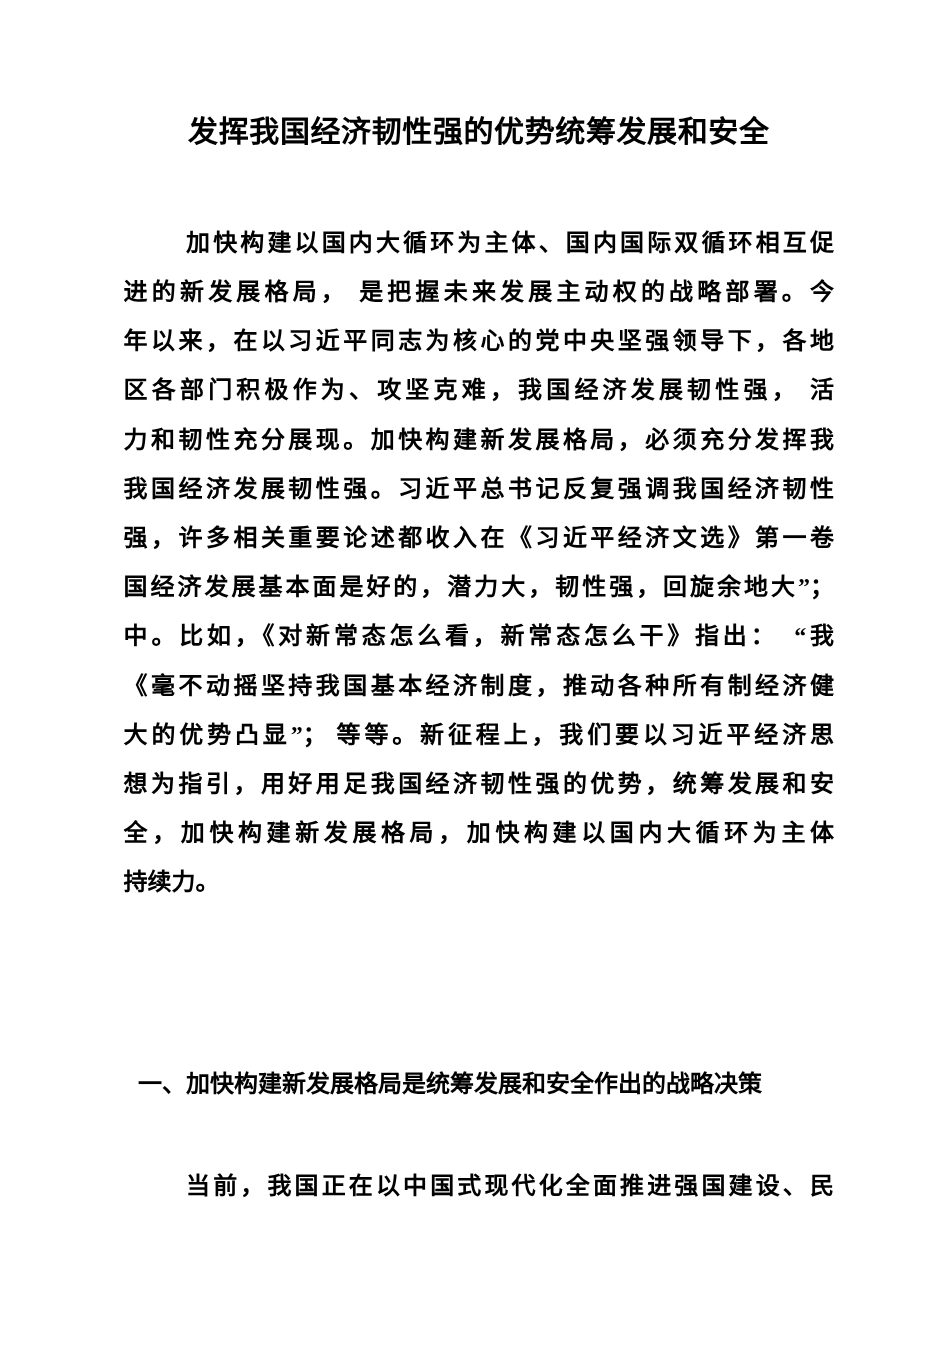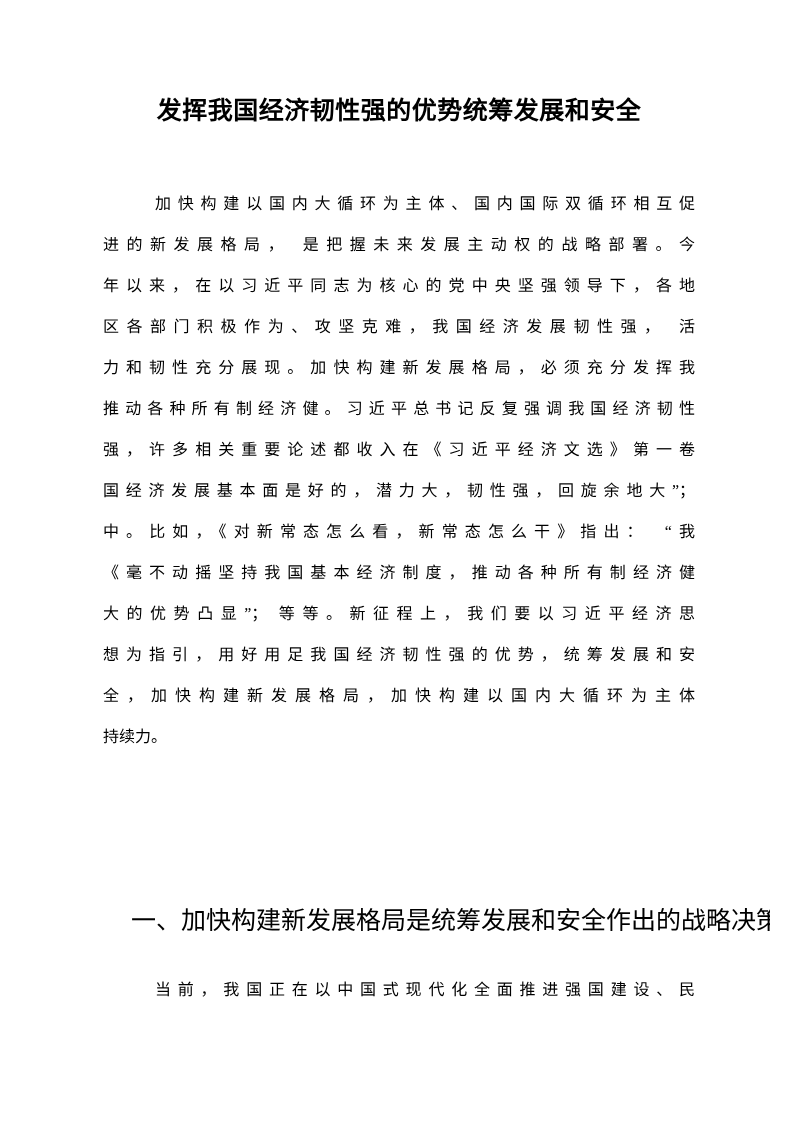--- a/index.html
+++ b/index.html
@@ -39,59 +39,60 @@
   .para {
     position: absolute;
     left: 0;
     width: 592px;
   }
   .para-1 { top: 183px; }
   .para-2 { top: 969px; }
   .line {
     height: 41px;
     line-height: 41px;
-    font-size: 16px;
+    font-size: 20px;
     text-align: justify;
     text-align-last: justify;
     text-justify: inter-ideograph;
     overflow: hidden;
+    font-weight: bold;
   }
   .line.indent {
     padding-left: 52px;
   }
   .line.flush-left {
     text-align-last: left;
   }
   .section-heading {
     position: absolute;
     top: 884px;
     left: 12px;
-    margin: 16px;
-    font-size: 25px;
-    font-weight: normal;
+    margin: 0;
+    font-size: 20px;
+    font-weight: bold;
     line-height: 41px;
     white-space: nowrap;
     letter-spacing: 0;
   }
 </style>
 </head>
 <body>
 
 <div class="page">
   <div class="content">
 
     <h1 class="doc-title">发挥我国经济韧性强的优势统筹发展和安全</h1>
 
     <div class="para para-1">
       <div class="line indent">加快构建以国内大循环为主体、国内国际双循环相互促</div>
       <div class="line">进的新发展格局， 是把握未来发展主动权的战略部署。今</div>
       <div class="line">年以来，在以习近平同志为核心的党中央坚强领导下，各地</div>
       <div class="line">区各部门积极作为、攻坚克难，我国经济发展韧性强， 活</div>
       <div class="line">力和韧性充分展现。加快构建新发展格局，必须充分发挥我</div>
-      <div class="line">推动各种所有制经济健。习近平总书记反复强调我国经济韧性</div>
+      <div class="line">我国经济发展韧性强。习近平总书记反复强调我国经济韧性</div>
       <div class="line">强，许多相关重要论述都收入在《习近平经济文选》第一卷</div>
       <div class="line">国经济发展基本面是好的，潜力大，韧性强，回旋余地大”；</div>
       <div class="line">中。比如，《对新常态怎么看，新常态怎么干》指出：　“我</div>
       <div class="line">《毫不动摇坚持我国基本经济制度，推动各种所有制经济健</div>
       <div class="line">大的优势凸显”； 等等。新征程上，我们要以习近平经济思</div>
       <div class="line">想为指引，用好用足我国经济韧性强的优势，统筹发展和安</div>
       <div class="line">全，加快构建新发展格局，加快构建以国内大循环为主体</div>
       <div class="line flush-left">持续力。</div>
     </div>
 

